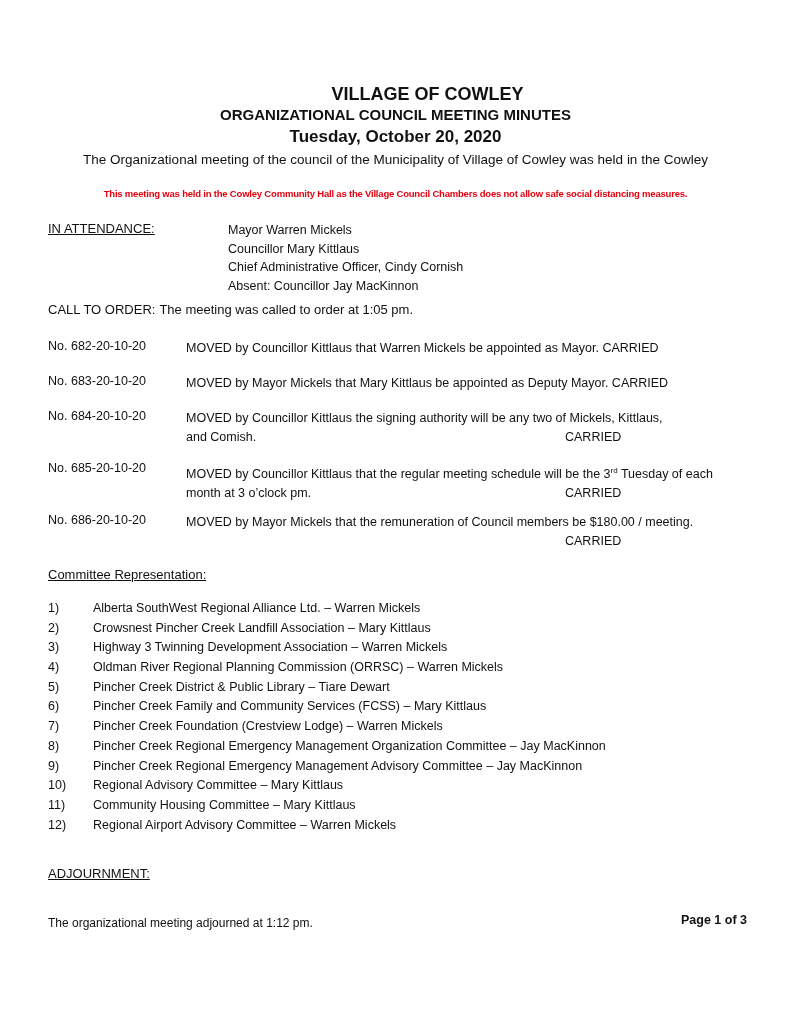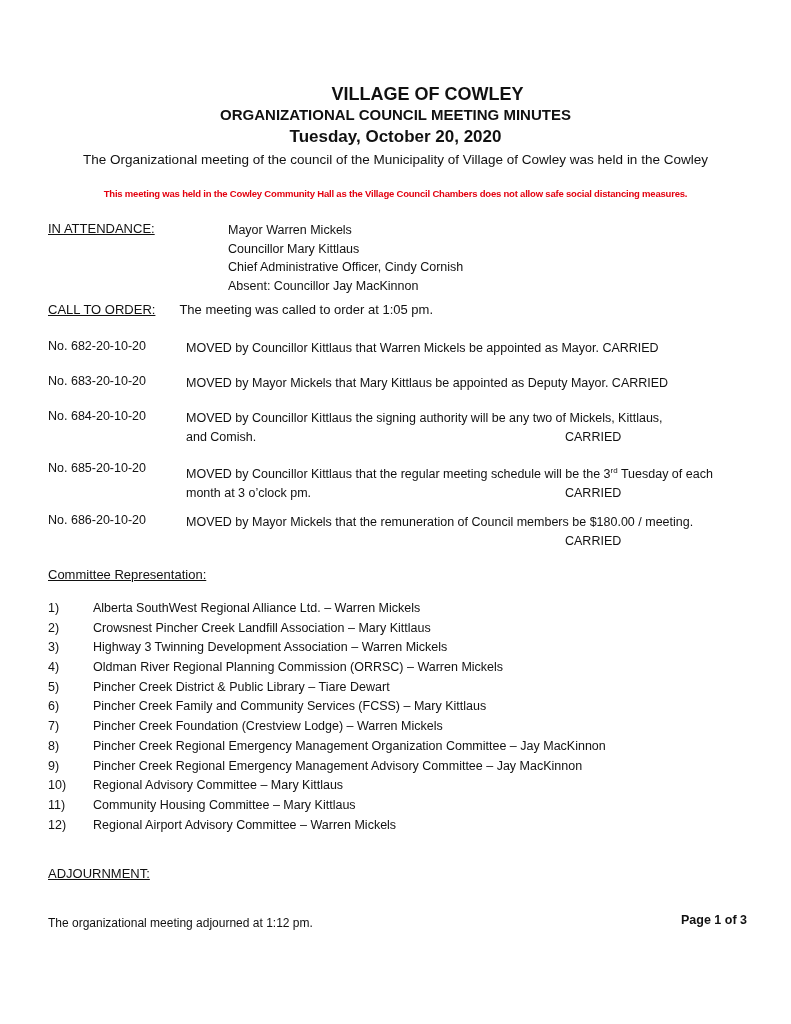--- a/index.html
+++ b/index.html
@@ -12,21 +12,21 @@
   .t1 { top: 84px; font-weight: bold; font-size: 18px; padding-left: 32px; }
   .t2 { top: 106px; font-weight: bold; font-size: 15px; }
   .t3 { top: 127px; font-weight: bold; font-size: 17px; }
   .intro { top: 150px; font-size: 13.5px; line-height: 20px; padding: 0 20px; box-sizing: border-box; }
   .red { top: 188px; color: #e3000f; font-size: 9.5px; font-weight: bold; letter-spacing: -0.2px; }
   .abs { position: absolute; }
   .ul { text-decoration: underline; }
   .attn-label { left: 48px; top: 221px; font-size: 13px; }
   .attn-list { left: 187px; top: 221px; line-height: 18.5px; font-size: 12.5px; margin-left: 41px; }
   .cto { left: 48px; top: 302px; font-size: 13px; }
-  .cto .lbl { text-decoration: underline; margin-right: 24px; }
+  .cto .lbl { margin-right: 4px; }
   .motion { left: 48px; width: 720px; font-size: 12.5px; }
   .motion .num { position: absolute; left: 0; top: 0; }
   .motion .body { position: absolute; left: 138px; top: 0; width: 580px; line-height: 19px; }
   .motion .carried-right { position: absolute; left: 379px; }
   .committee-h { left: 48px; top: 567px; font-size: 13px; }
   .clist { left: 48px; top: 601px; font-size: 12.5px; }
   .citem { position: relative; height: 19.7px; }
   .citem .n { position: absolute; left: 0; width: 40px; }
   .citem .txt { position: absolute; left: 45px; white-space: nowrap; }
   .adj-h { left: 48px; top: 866px; font-size: 13px; }

